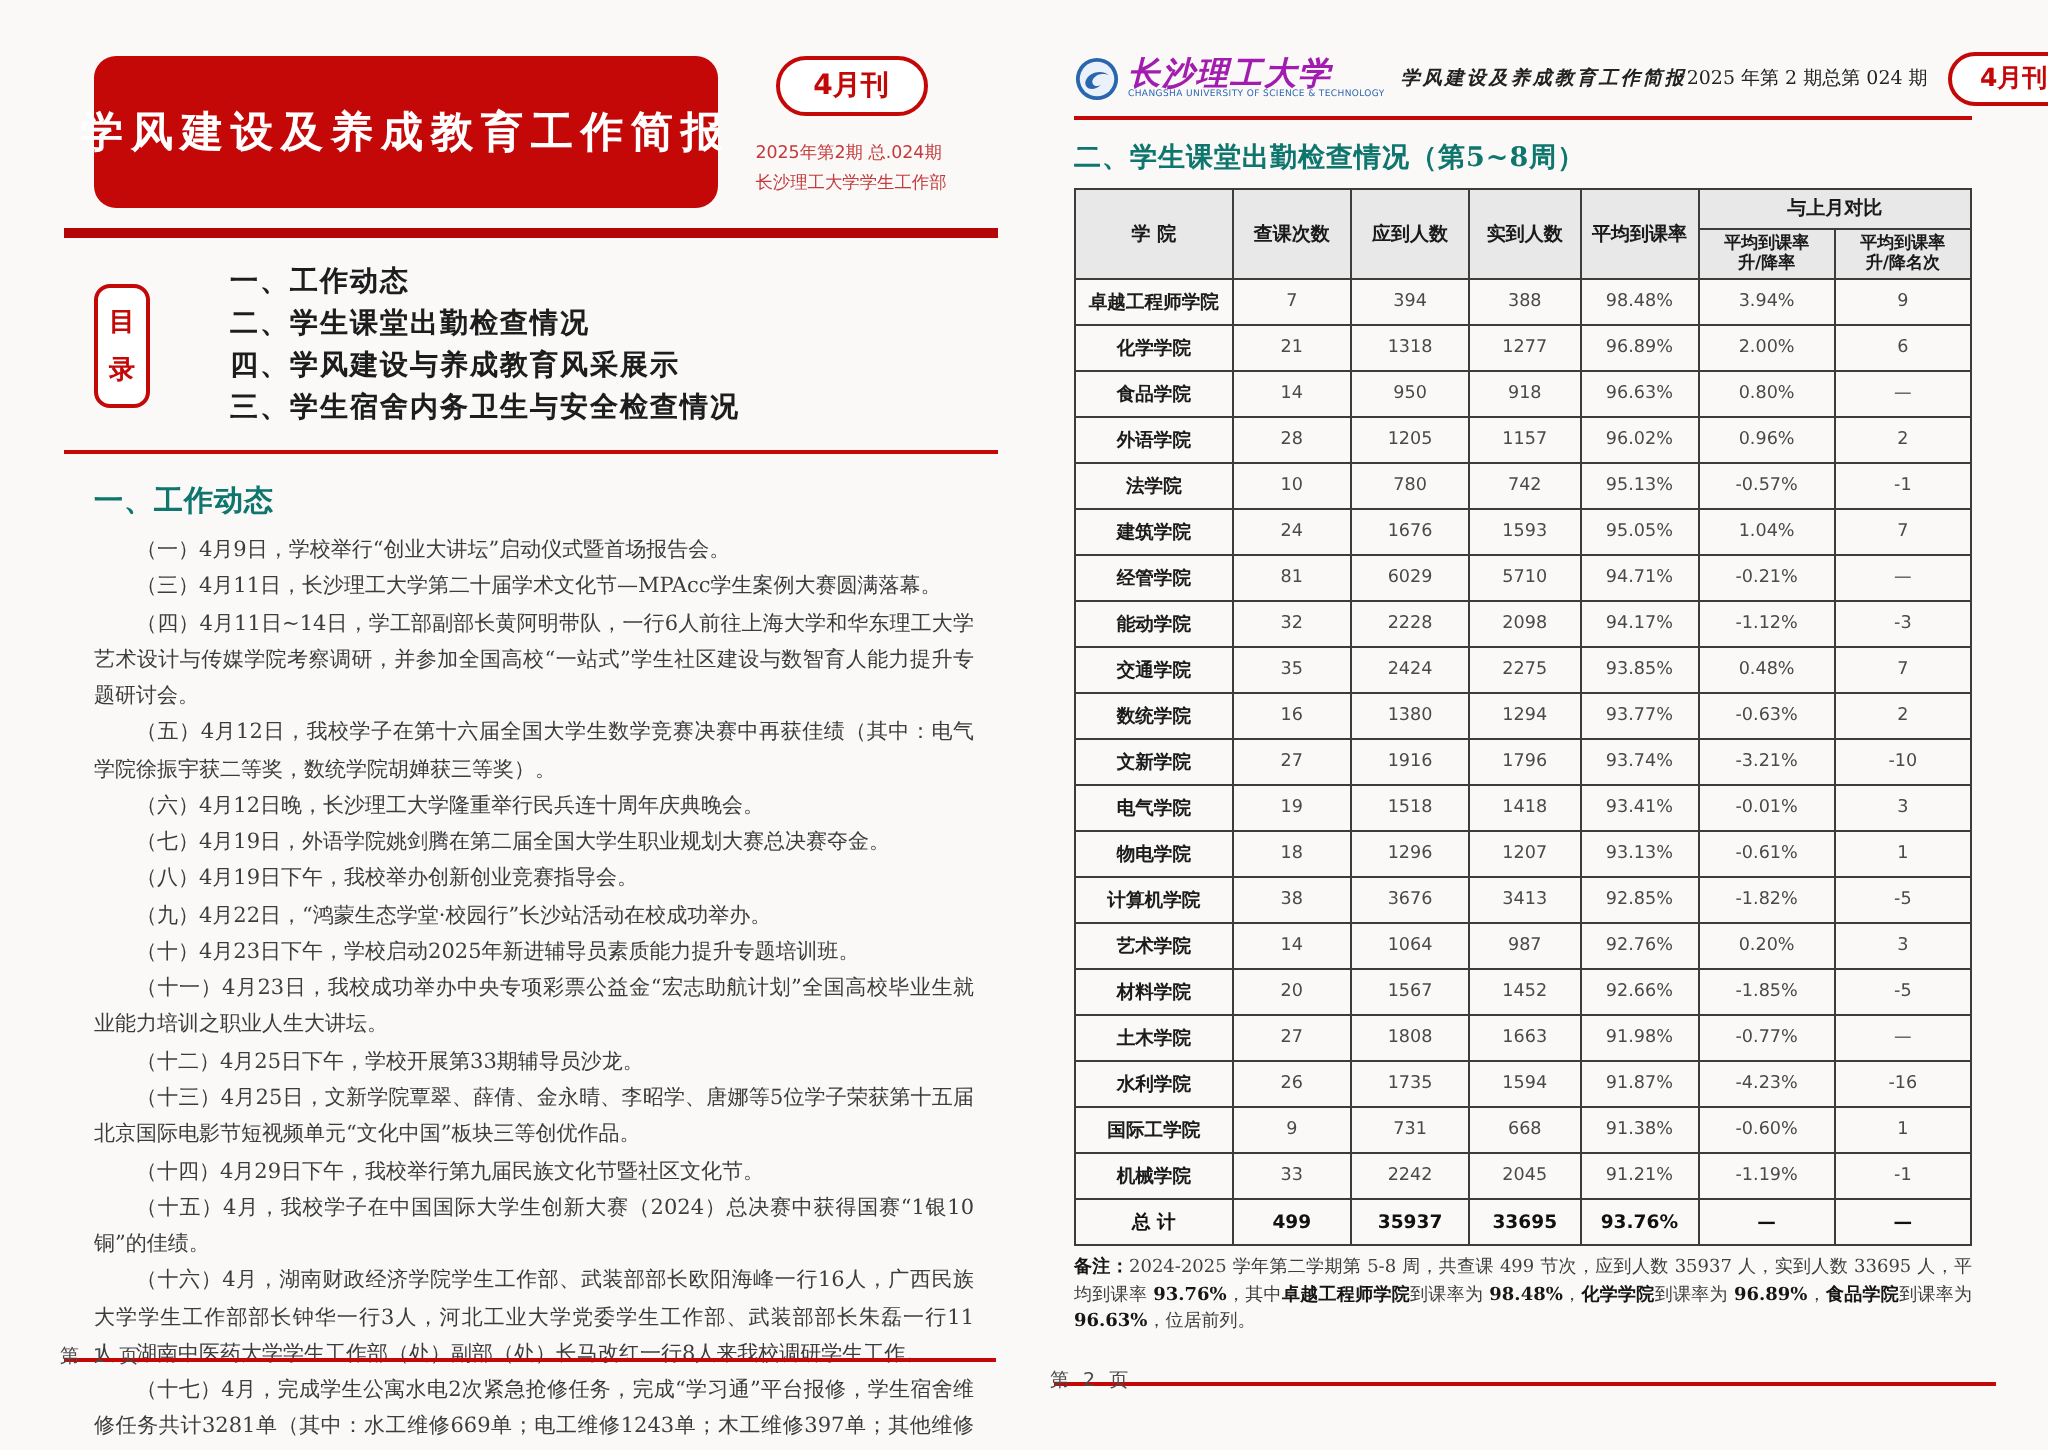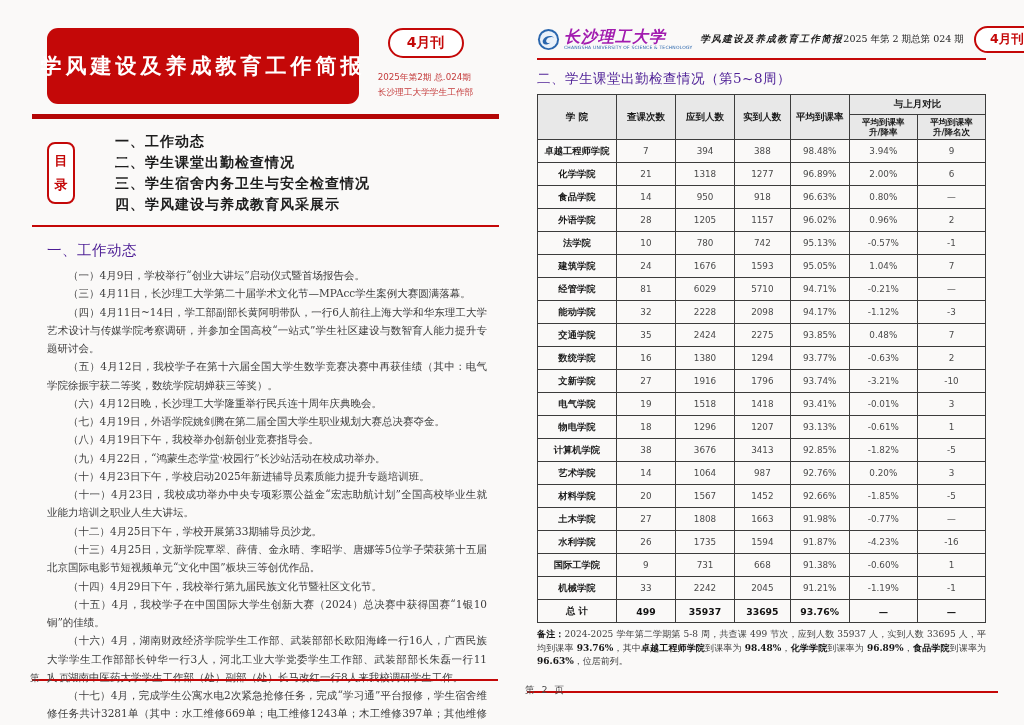--- a/index.html
+++ b/index.html
@@ -42,21 +42,21 @@
   }
   .toc-list { margin-left:40px; }
   .toc-item {
     font-size:14px; font-weight:bold; color:#1d1d1d; line-height:21px;
     font-family:"DejaVu Serif", serif; letter-spacing:1px; white-space:nowrap;
   }
   .thin-rule { margin:10px 1px 0 2px; border-top:2px solid #c40808; }
 
   
   .sec-title {
-    margin:14px 0 0 17px; font-size:14.5px; font-weight:normal; color:#4c1d95;
+    margin:14px 0 0 17px; font-size:14.5px; font-weight:bold; color:#0f766e;
     font-family:"DejaVu Serif", serif; letter-spacing:0.5px;
   }
   .work-items { margin:6px 13px 0 17px; }
   .work-items p {
     font-size:10.5px; color:#3c3c3c; line-height:1.74; text-indent:2em;
     text-align:justify; font-family:"DejaVu Serif", serif;
   }
   .footer-rule { position:absolute; left:2px; right:2px; bottom:30px; border-top:2.5px solid #c40808; }
   .page-num { position:absolute; bottom:26px; left:0; width:100%; text-align:left; font-size:9.5px; color:#4a4a4a; letter-spacing:2px; }
 
@@ -127,22 +127,22 @@
   <div class="double-rule"></div>
 
   <div class="toc">
     <div class="toc-badge">
       <span>目</span>
       <span>录</span>
     </div>
     <div class="toc-list" id="toc-list">
         <div class="toc-item">一、工作动态</div>
         <div class="toc-item">二、学生课堂出勤检查情况</div>
+        <div class="toc-item">四、学风建设与养成教育风采展示</div>
         <div class="toc-item">三、学生宿舍内务卫生与安全检查情况</div>
-        <div class="toc-item">四、学风建设与养成教育风采展示</div>
       </div>
   </div>
 
   <div class="thin-rule"></div>
 
   <h2 class="sec-title">一、工作动态</h2>
 
   <div class="work-items" id="work-items">
       <p>（一）4月9日，学校举行“创业大讲坛”启动仪式暨首场报告会。</p>
       <p>（三）4月11日，长沙理工大学第二十届学术文化节—MPAcc学生案例大赛圆满落幕。</p>

